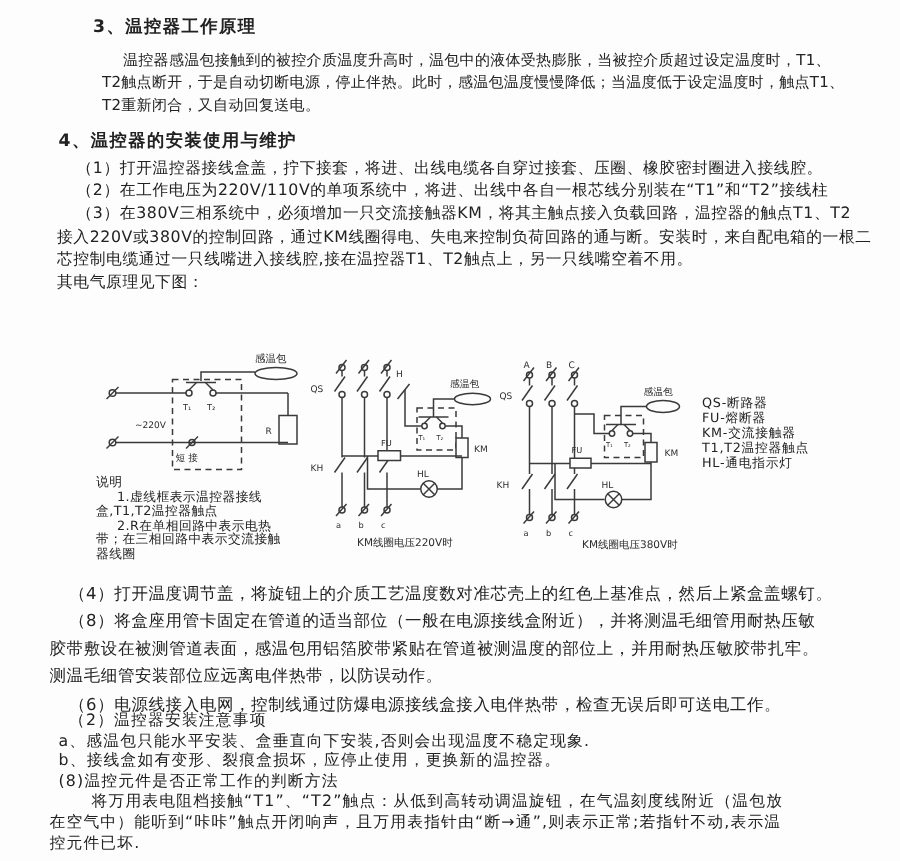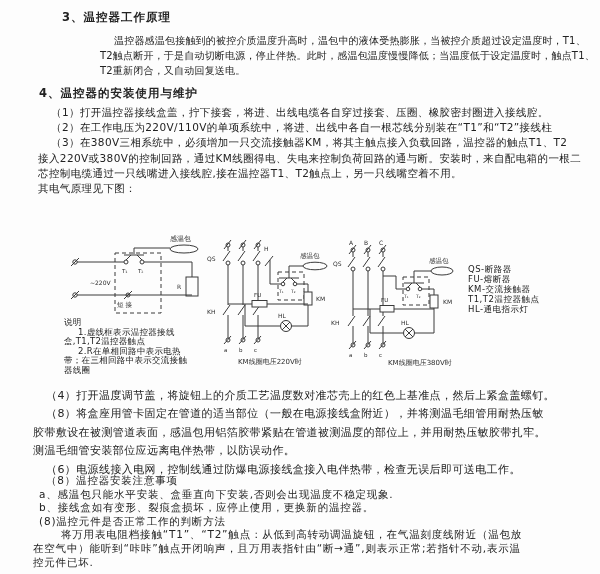--- a/index.html
+++ b/index.html
@@ -2,21 +2,21 @@
 <html><head>
 <meta charset="utf-8">
 <style>
   html,body{margin:0;padding:0;background:#e8e8e8;}
   #page{position:relative;width:600px;height:574px;background:#fdfdfd;overflow:hidden;
         font-family:"DejaVu Sans","Liberation Sans",sans-serif;color:#222;}
   .abs{position:absolute;}
   .h{font-weight:bold;font-size:11.5px;letter-spacing:1px;white-space:nowrap;}
   .tl{white-space:nowrap;}
   
-  #p3{left:68px;top:33px;font-size:10px;line-height:15px;letter-spacing:0.2px;margin-left:32px;}
+  #p3{left:68px;top:33px;font-size:10px;line-height:15px;letter-spacing:0.2px;}
   #p3 .ind{padding-left:14px;}
   
   #blkC{left:38px;top:105px;font-size:10.5px;line-height:15.2px;letter-spacing:0.4px;}
   #blkC .ind{padding-left:13px;}
   
   #blkD{left:33px;top:387px;font-size:11px;line-height:18.4px;letter-spacing:0.4px;}
   #blkD .ind{padding-left:13px;}
   
   #blkE{left:33px;top:474px;font-size:10.5px;line-height:13.6px;letter-spacing:0.8px;}
   #blkE .ind{padding-left:13px;}
@@ -249,21 +249,21 @@
 
   <div class="abs" id="blkD">
     <div class="tl ind">（4）打开温度调节盖，将旋钮上的介质工艺温度数对准芯壳上的红色上基准点，然后上紧盒盖螺钉。</div>
     <div class="tl ind">（8）将盒座用管卡固定在管道的适当部位（一般在电源接线盒附近），并将测温毛细管用耐热压敏</div>
     <div class="tl">胶带敷设在被测管道表面，感温包用铝箔胶带紧贴在管道被测温度的部位上，并用耐热压敏胶带扎牢。</div>
     <div class="tl">测温毛细管安装部位应远离电伴热带，以防误动作。</div>
     <div class="tl ind">（6）电源线接入电网，控制线通过防爆电源接线盒接入电伴热带，检查无误后即可送电工作。</div>
   </div>
 
   <div class="abs" id="blkE">
-    <div class="tl ind">（8）温控器安装注意事项</div>
+    <div class="tl ind">（2）温控器安装注意事项</div>
     <div class="tl ind-sm">a、感温包只能水平安装、盒垂直向下安装,否则会出现温度不稳定现象.</div>
     <div class="tl ind-sm">b、接线盒如有变形、裂痕盒损坏，应停止使用，更换新的温控器。</div>
     <div class="tl ind-sm">(8)温控元件是否正常工作的判断方法</div>
     <div class="tl ind-lg">将万用表电阻档接触“T1”、“T2”触点：从低到高转动调温旋钮，在气温刻度线附近（温包放</div>
     <div class="tl">在空气中）能听到“咔咔”触点开闭响声，且万用表指针由“断→通”,则表示正常;若指针不动,表示温</div>
     <div class="tl">控元件已坏.</div>
   </div>
 
 </div>
 

